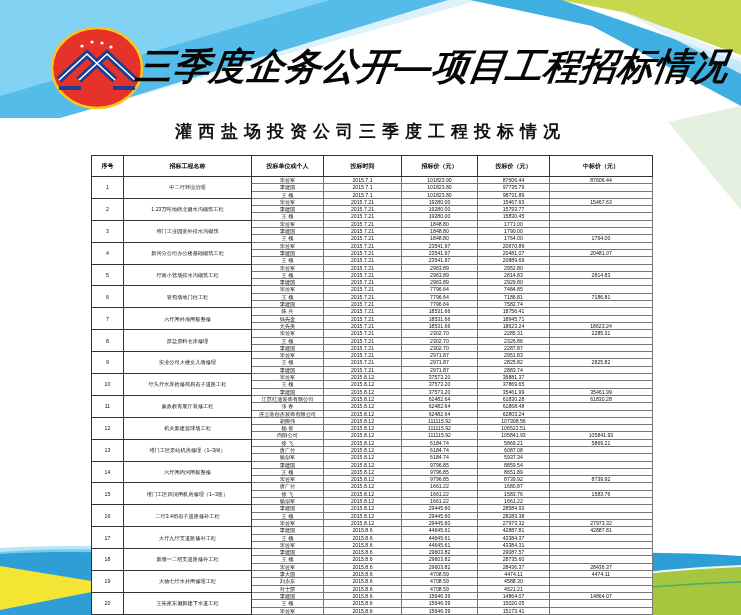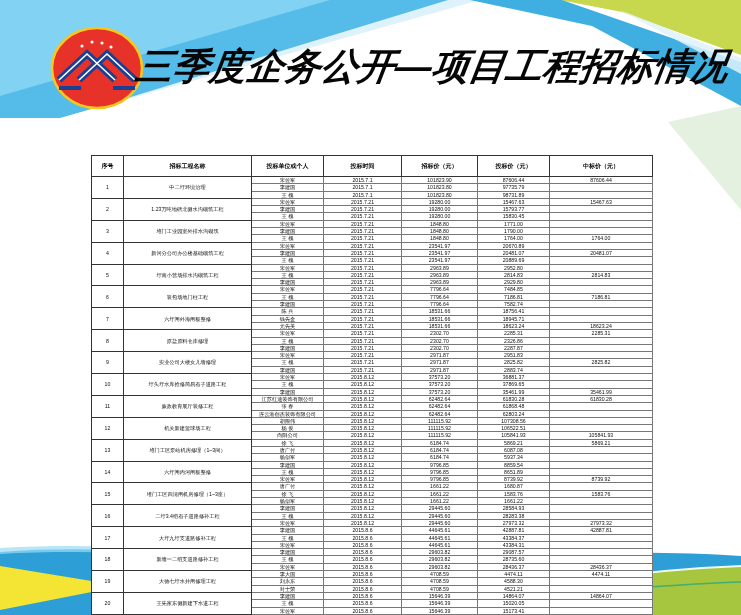--- a/index.html
+++ b/index.html
@@ -78,20 +78,21 @@
       <line x1="63" y1="62" x2="85" y2="62" stroke="#1b3f94" stroke-width="4"></line>
       <circle cx="32" cy="20" r="1.6" fill="#ffffff"></circle>
       <circle cx="42" cy="16" r="1.6" fill="#ffffff"></circle>
       <circle cx="52" cy="17" r="1.6" fill="#ffffff"></circle>
       <circle cx="61" cy="21" r="1.6" fill="#ffffff"></circle>
     </svg>
   </div>
 
   <div class="main-title">三季度企务公开—项目工程招标情况</div>
 
+  <div class="table-title">灌西盐场投资公司三季度工程投标情况</div>
 
   <table class="bid-table">
     <colgroup>
         <col style="width: 32px;">
         <col style="width: 128px;">
         <col style="width: 72px;">
         <col style="width: 78px;">
         <col style="width: 76px;">
         <col style="width: 72px;">
         <col style="width: 103px;">

